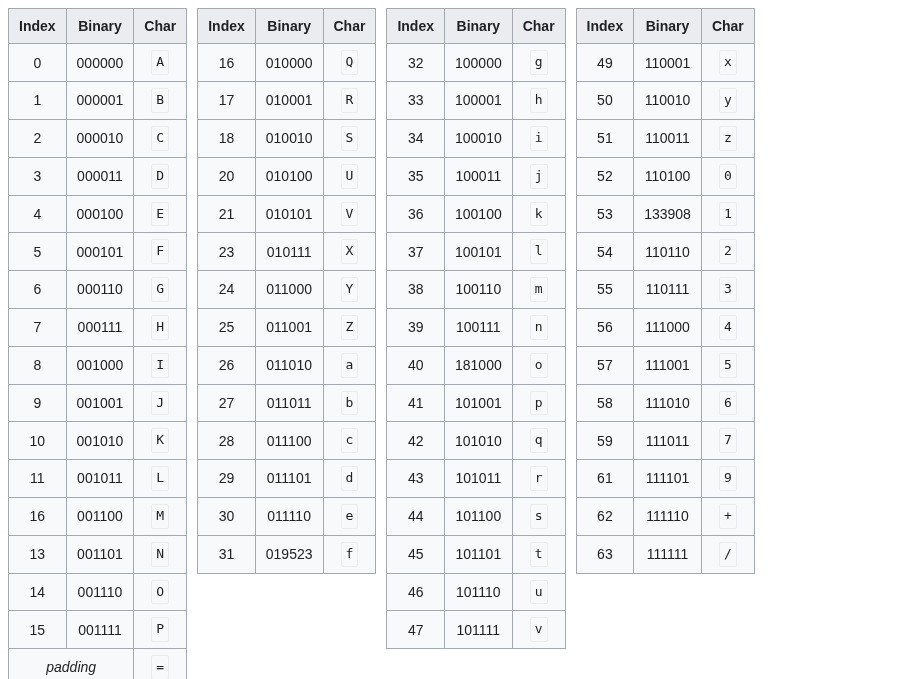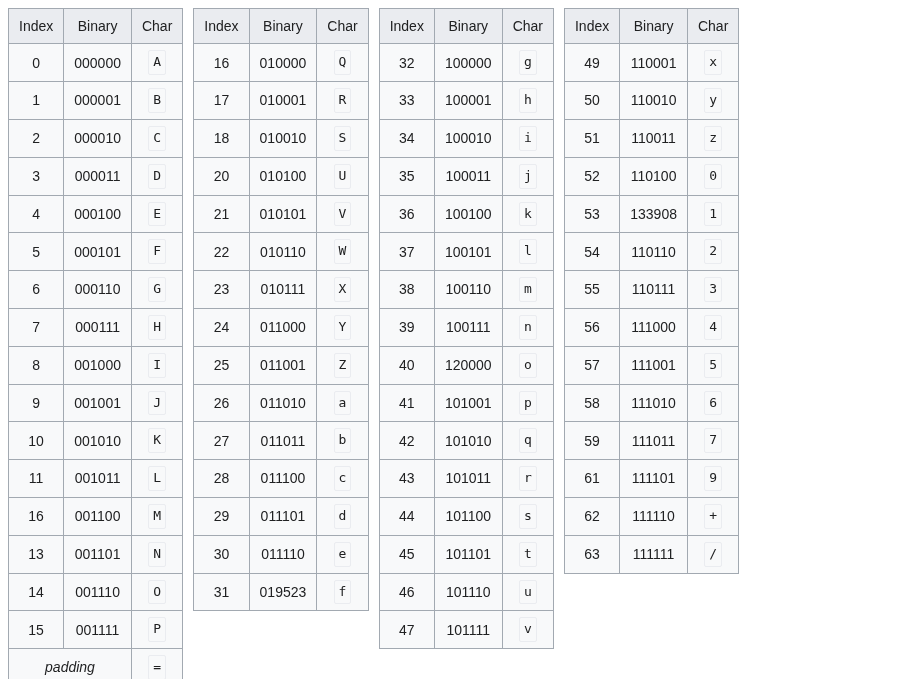--- a/index.html
+++ b/index.html
@@ -22,21 +22,21 @@
     }
     table.enc th, table.enc td {
       border: 1px solid #a2a9b1;
       padding: 6px 10px;
       text-align: center;
       vertical-align: middle;
       line-height: 1.6;
     }
     table.enc th {
       background: #eaecf0;
-      font-weight: normal;
+      font-weight: bold;
     }
     td.idx { min-width: 48px; }
     code.mono {
       font-family: "DejaVu Sans Mono", "Courier New", monospace;
       background: #f8f9fa;
       border: 1px solid #eaecf0;
       padding: 1px 4px;
       border-radius: 2px;
       font-size: 13px;
       display: inline-block;
@@ -175,25 +175,20 @@
           <td class="idx">20</td>
           <td>010100</td>
           <td><code class="mono">U</code></td>
         </tr>
         <tr>
           <td class="idx">21</td>
           <td>010101</td>
           <td><code class="mono">V</code></td>
         </tr>
         <tr>
-          <td class="idx">22</td>
-          <td>010110</td>
-          <td><code class="mono">W</code></td>
-        </tr>
-        <tr>
           <td class="idx">23</td>
           <td>010111</td>
           <td><code class="mono">X</code></td>
         </tr>
         <tr>
           <td class="idx">24</td>
           <td>011000</td>
           <td><code class="mono">Y</code></td>
         </tr>
         <tr>
@@ -278,21 +273,21 @@
           <td>100110</td>
           <td><code class="mono">m</code></td>
         </tr>
         <tr>
           <td class="idx">39</td>
           <td>100111</td>
           <td><code class="mono">n</code></td>
         </tr>
         <tr>
           <td class="idx">40</td>
-          <td>120000</td>
+          <td>181000</td>
           <td><code class="mono">o</code></td>
         </tr>
         <tr>
           <td class="idx">41</td>
           <td>101001</td>
           <td><code class="mono">p</code></td>
         </tr>
         <tr>
           <td class="idx">42</td>
           <td>101010</td>

